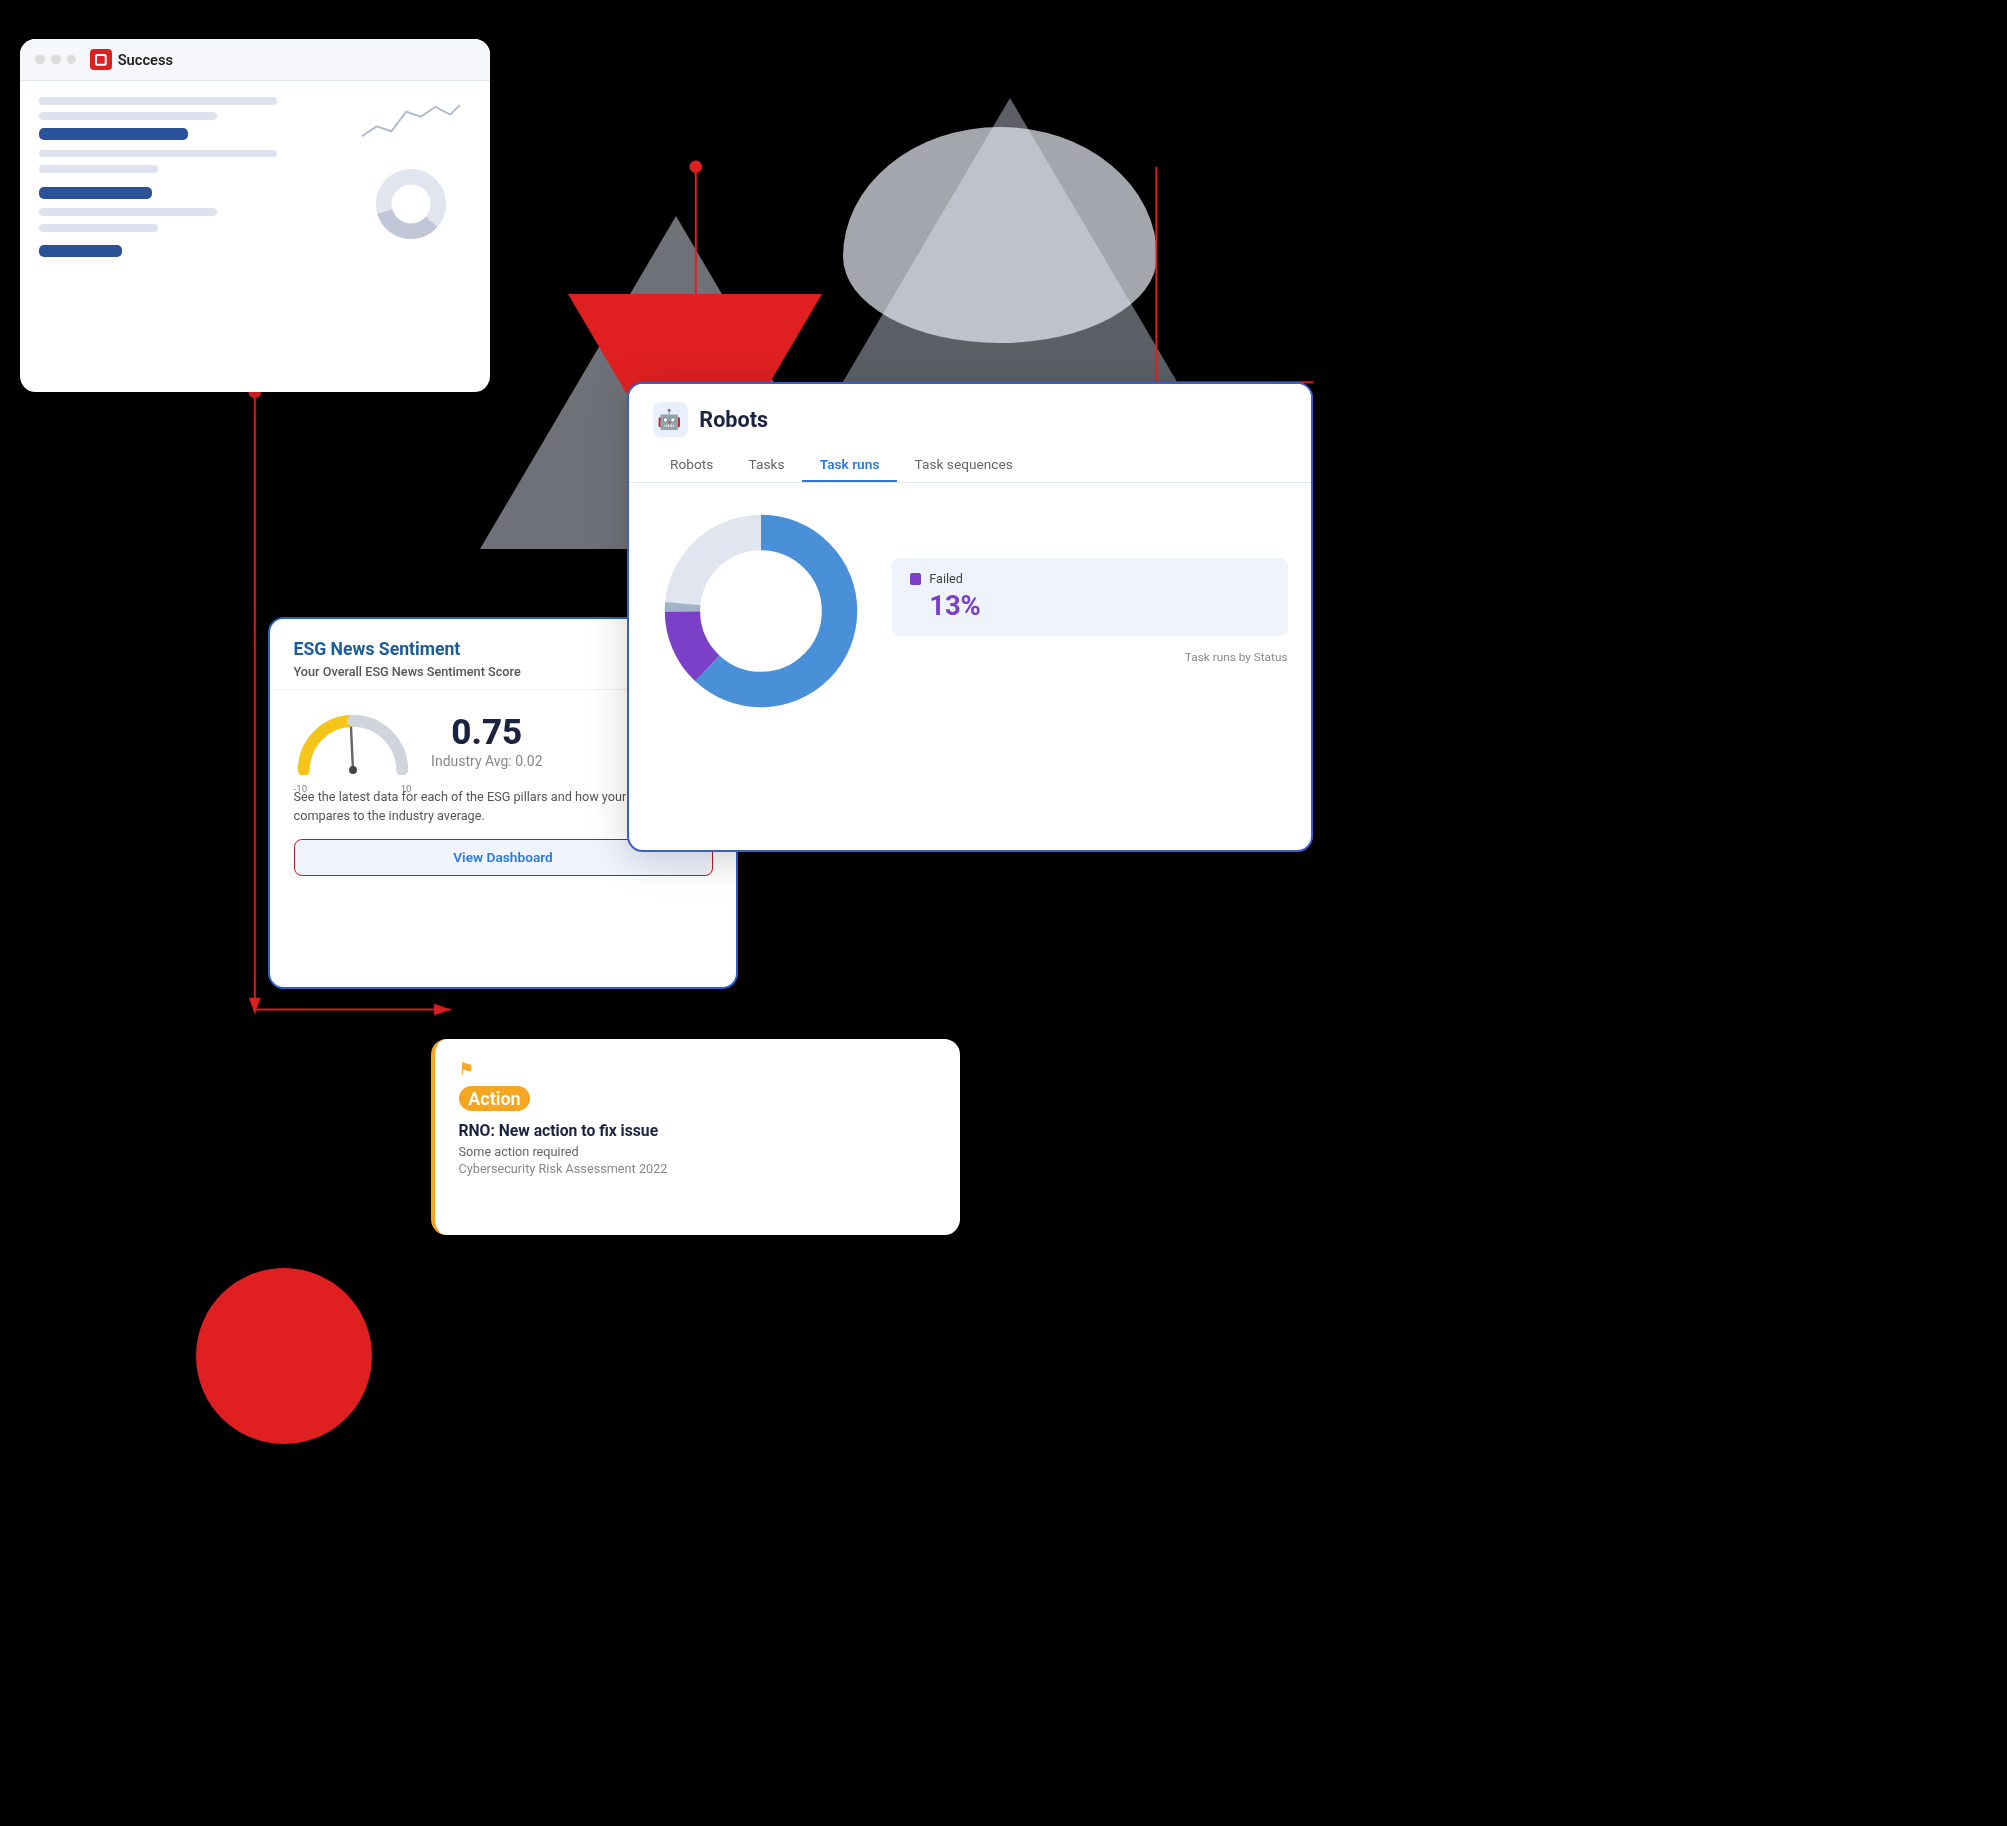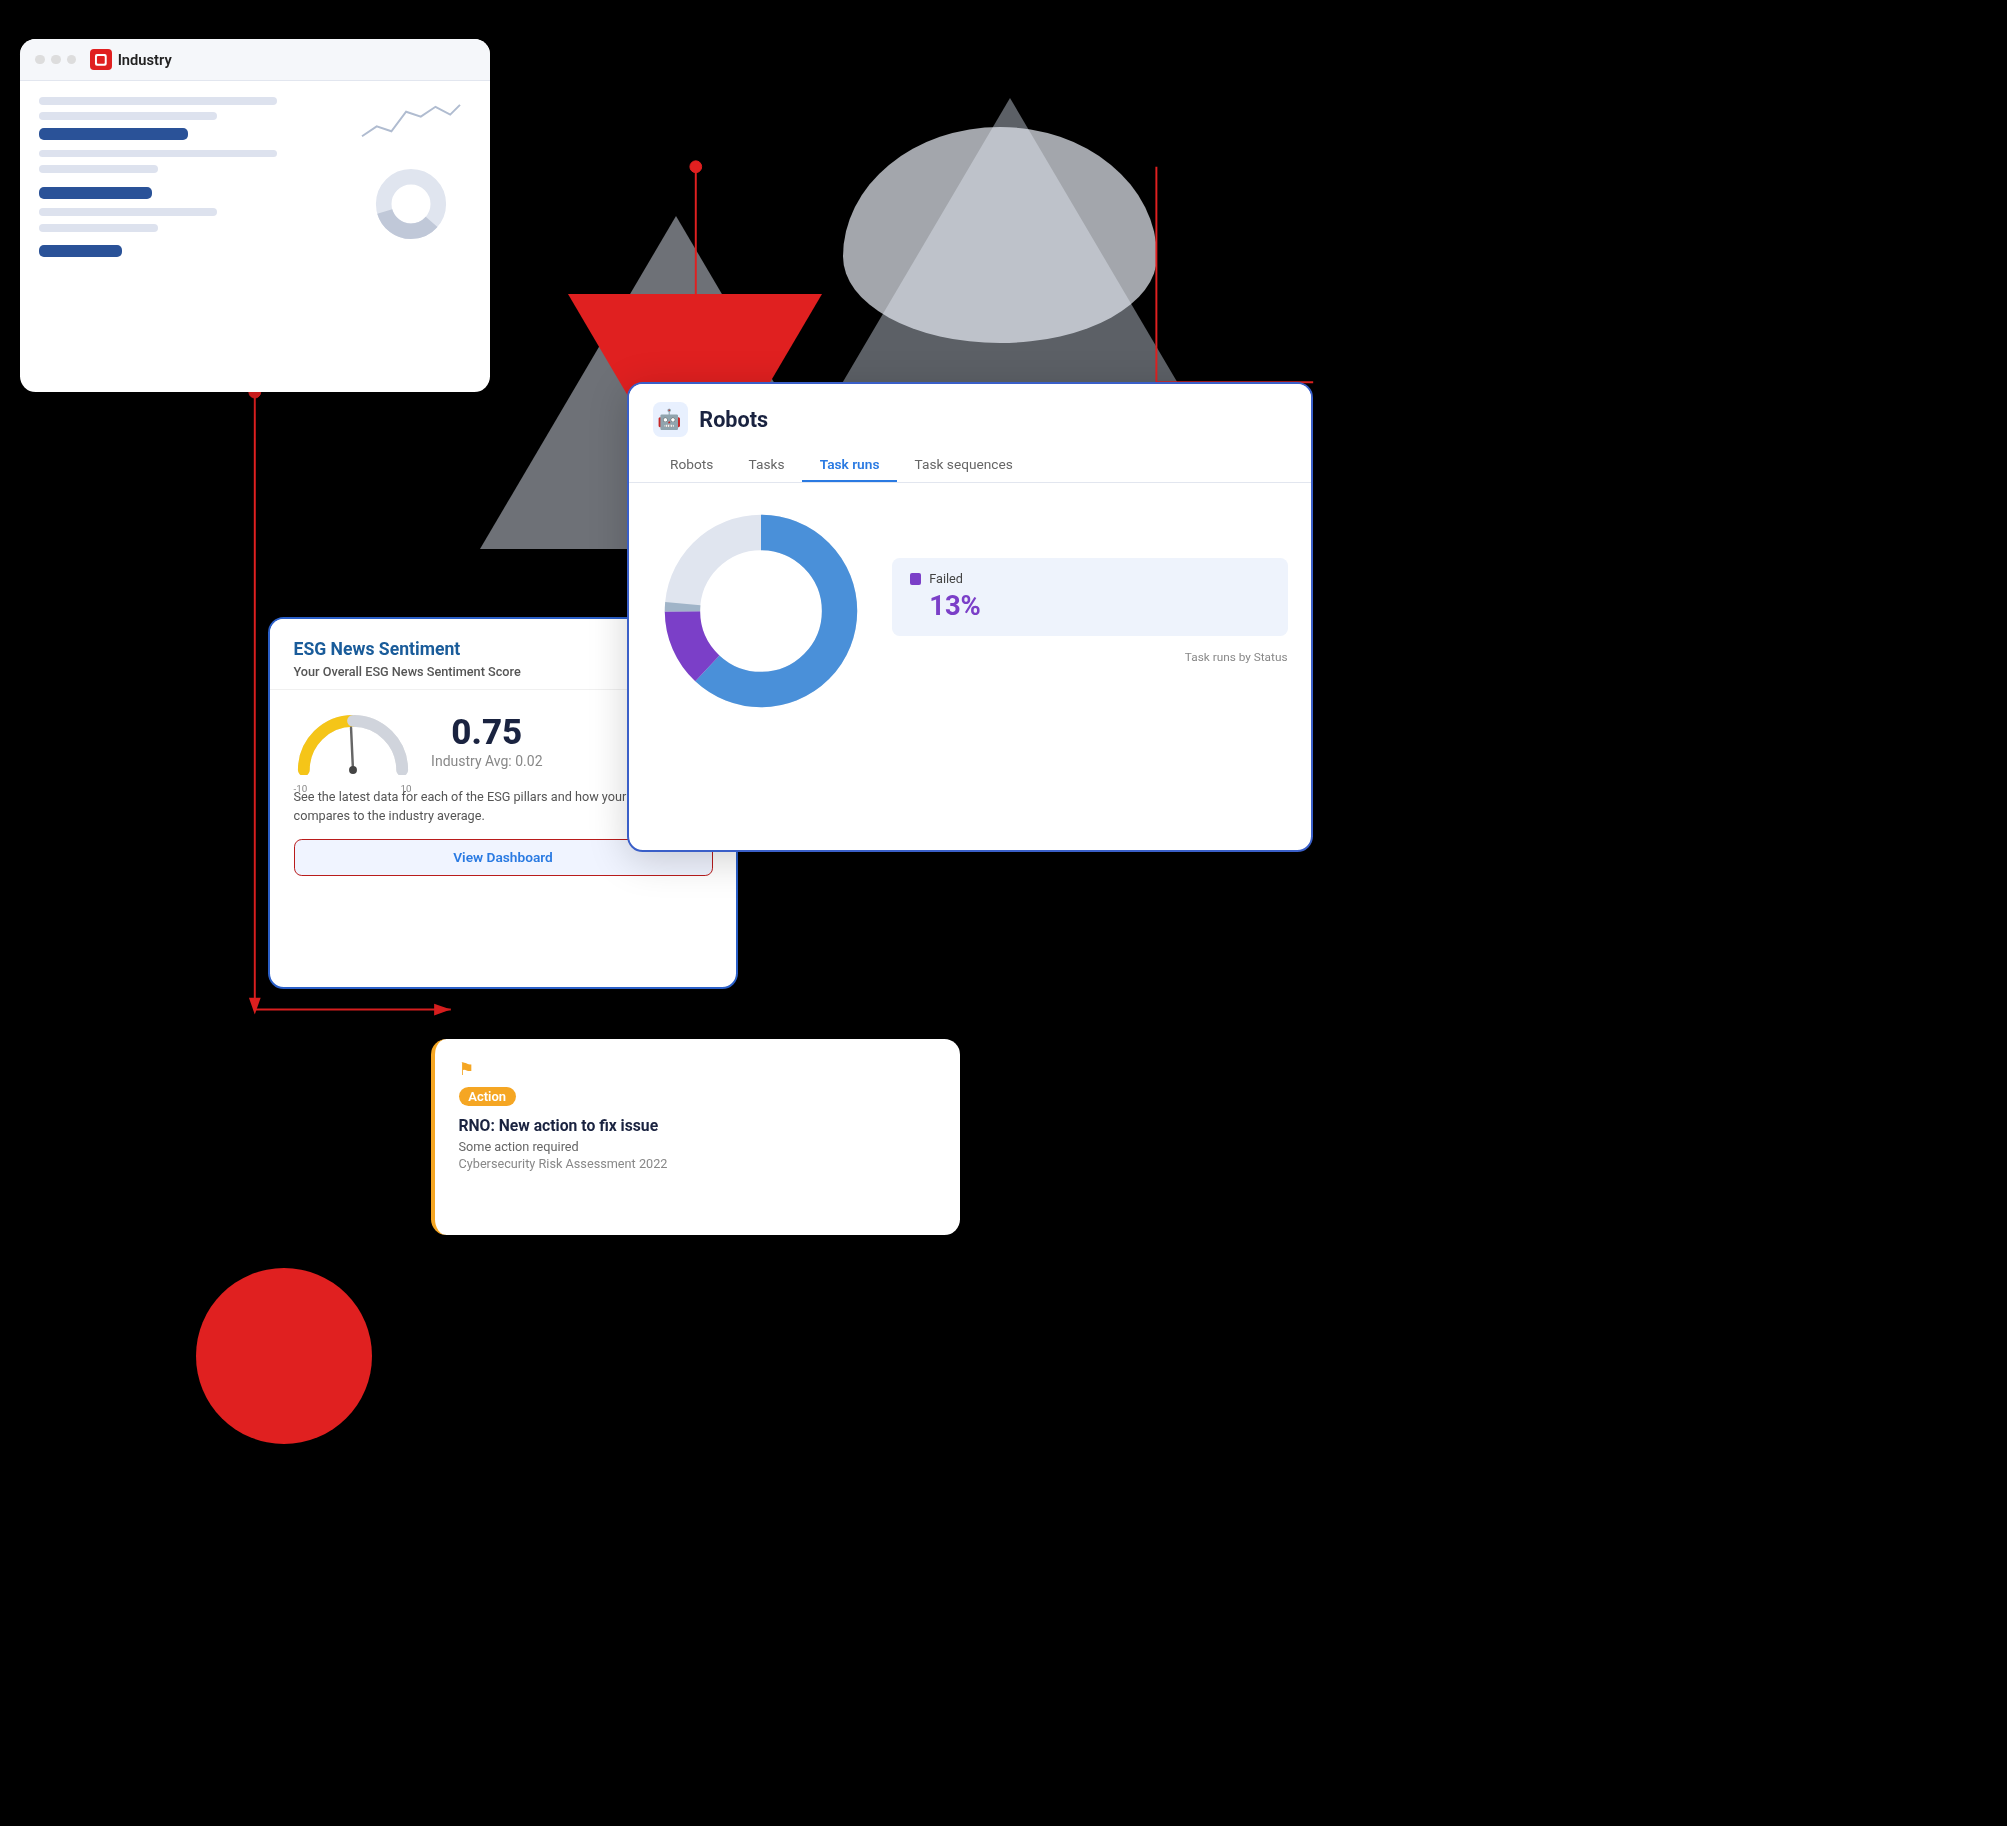--- a/index.html
+++ b/index.html
@@ -383,21 +383,21 @@
     }
     .action-flag {
       color: #f5a623;
       font-size: 17.6px;
       margin-bottom: 7.8px;
     }
     .action-badge {
       display: inline-block;
       background: #f5a623;
       color: #fff;
-      font-size: 13px;
+      font-size: 18px;
       font-weight: 600;
       padding: 2px 9.8px;
       border-radius: 19.6px;
       margin-bottom: 9.8px;
     }
     .action-title {
       font-size: 15.7px;
       font-weight: 700;
       color: #1a2340;
       margin-bottom: 3.9px;
@@ -446,21 +446,21 @@
     <div class="titlebar-dot"></div>
     <div class="titlebar-dot"></div>
     <div class="titlebar-dot"></div>
     <div class="diligent-logo">
       <div class="diligent-logo-icon">
         <svg width="13.7" height="13.7" viewBox="0 0 14 14">
             <rect x="1" y="1" width="12" height="12" rx="2" fill="#fff"></rect>
             <rect x="3" y="3" width="8" height="8" rx="1" fill="#e02020"></rect>
           </svg>
       </div>
-      <span class="diligent-logo-text">Industry</span>
+      <span class="diligent-logo-text">Success</span>
     </div>
   </div>
   <div class="content">
     <div class="diligent-left">
       <div class="diligent-bar wide gray-thin"></div>
       <div class="diligent-bar medium gray-thin"></div>
       <div class="diligent-bar accent"></div>
       <div class="diligent-bar wide gray-thin" style="margin-top:9.8px"></div>
       <div class="diligent-bar short gray-thin"></div>
       <div class="diligent-bar accent2"></div>

